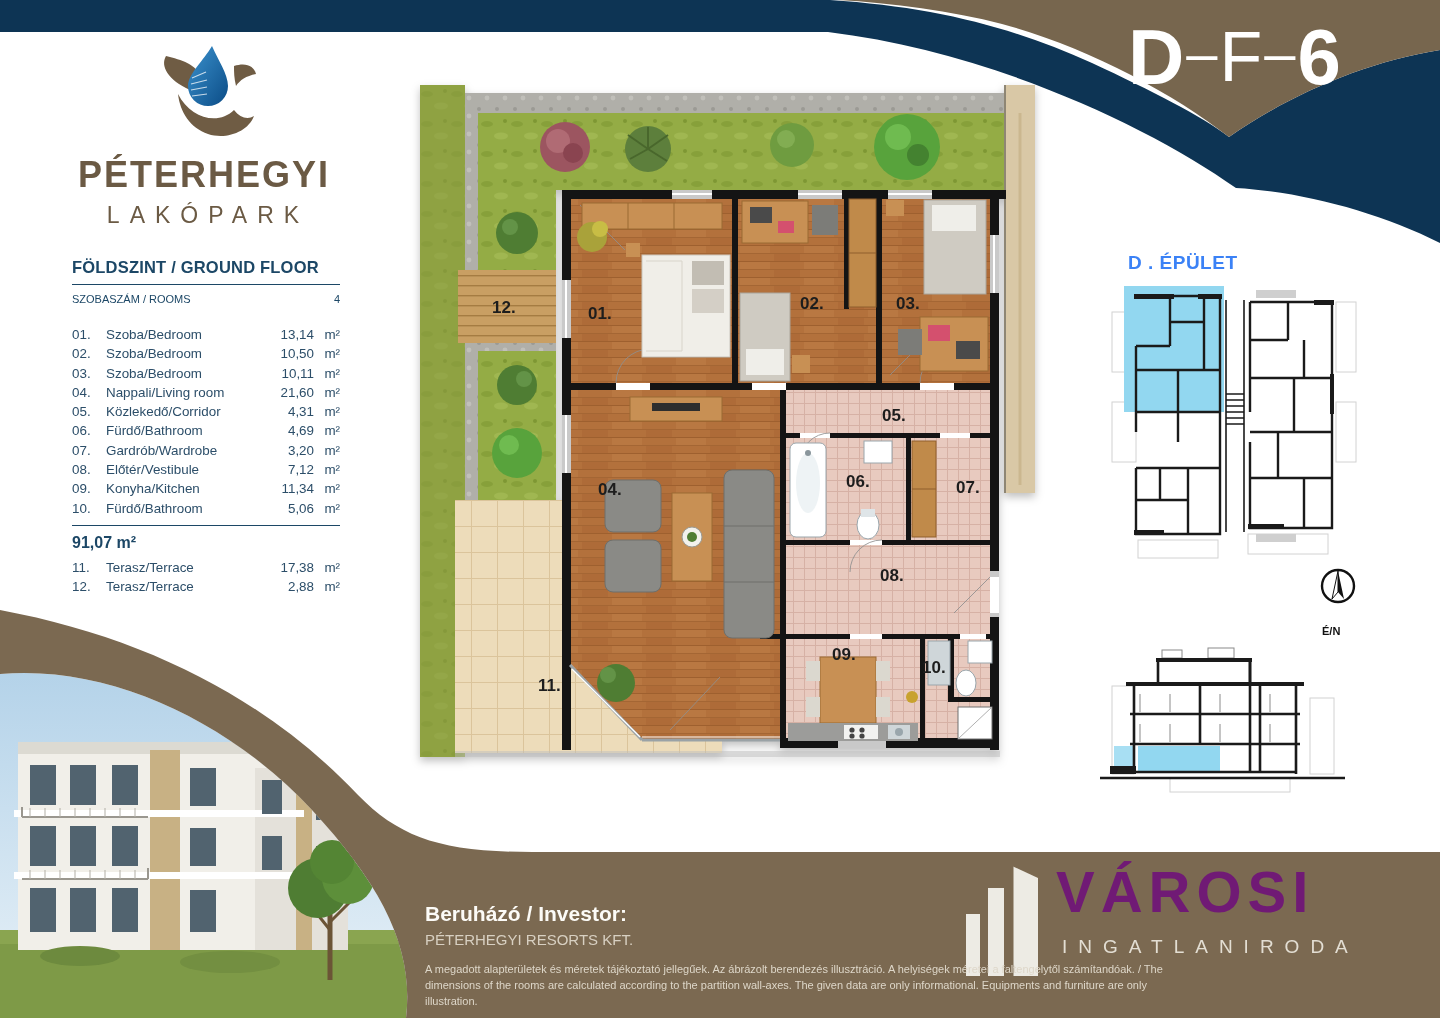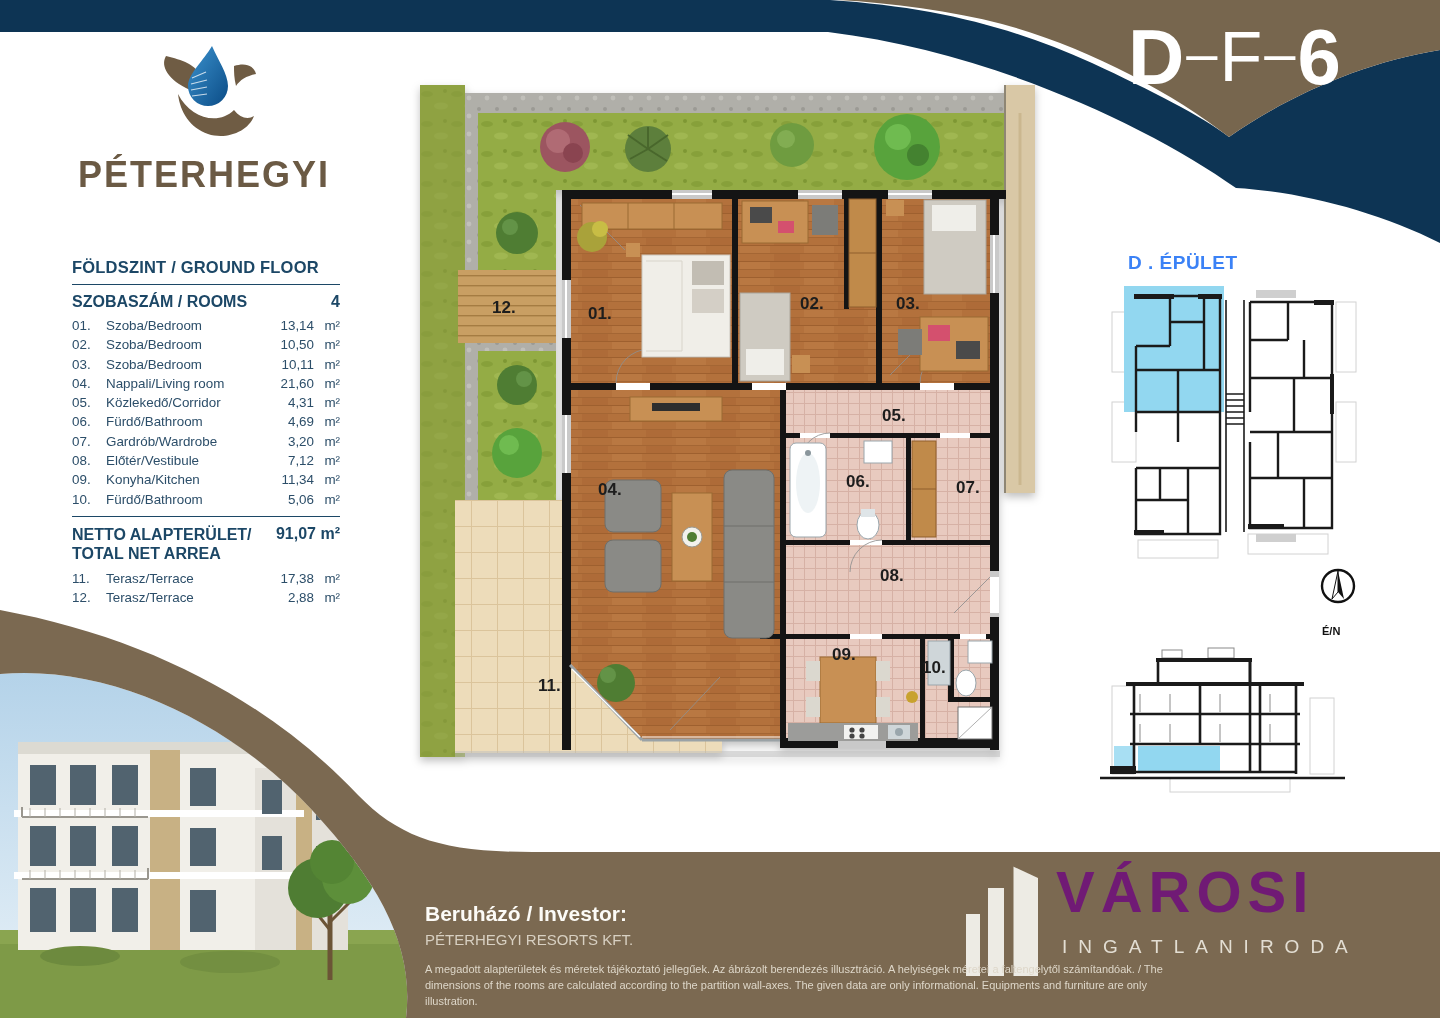--- a/index.html
+++ b/index.html
@@ -10,21 +10,21 @@
 
   
   .logo{left:60px;top:44px;width:288px;text-align:center;color:#6b5a44;}
   .logo .name{font-size:36px;font-weight:bold;letter-spacing:2px;margin-top:10px;}
   .logo .sub{font-size:23px;letter-spacing:10px;margin-top:6px;margin-left:8px;}
 
   
   .rtable{left:72px;top:258px;width:268px;color:#1c4766;}
   .rtable .sect{font-size:16.5px;font-weight:bold;letter-spacing:.2px;}
   .rtable hr{border:none;border-top:1.6px solid #1c4766;margin:7px 0 8px 0;}
-  .hdr{display:flex;font-size:16px;font-weight:bold;margin-bottom:5px;}
+  .hdr{display:flex;font-size:11px;font-weight:normal;margin-bottom:20px;}
   .hdr .lbl{flex:1;} .hdr .cnt{width:30px;text-align:right;}
   .trow{display:flex;font-size:13.4px;line-height:19.3px;color:#2c4e69;}
   .trow .no{width:34px;} .trow .nm{flex:1;}
   .trow .ar{width:46px;text-align:right;} .trow .un{width:26px;text-align:right;}
   .totrow{display:flex;margin:6px 0 4px 0;}
   .totrow .tlbl{flex:1;font-size:16px;font-weight:bold;line-height:19px;}
   .totrow .tval{font-size:16px;font-weight:bold;white-space:nowrap;}
 
   
   .unitcode{left:1128px;top:18px;width:260px;color:#ffffff;display:flex;align-items:center;}
@@ -160,20 +160,21 @@
 
       <path fill="url(#dropg)" d="M8,-46 C14,-32 24,-18 24,-6 A20,20 0 1 1 -16,-6 C-16,-18 -0,-32 8,-46 Z"></path>
       <g stroke="#ffffff" stroke-width="1.1" opacity=".75">
         <line x1="-12" y1="-14" x2="2" y2="-20"></line>
           <line x1="-13" y1="-8" x2="3" y2="-12"></line>
         <line x1="-13" y1="-2" x2="3" y2="-5"></line>
           <line x1="-12" y1="4" x2="3" y2="2"></line>
       </g>
     </svg>
     <div class="name">PÉTERHEGYI</div>
+    <div class="sub">LAKÓPARK</div>
   </div>
 
   <div class="abs rtable z2">
     <div class="sect">FÖLDSZINT / GROUND FLOOR</div>
     <hr>
     <div class="hdr">
       <span class="lbl">SZOBASZÁM / ROOMS</span>
       <span class="cnt">4</span>
     </div>
     <div>
@@ -233,24 +234,20 @@
         </div>
         <div class="trow">
           <span class="no">10.</span>
           <span class="nm">Fürdő/Bathroom</span>
           <span class="ar">5,06</span>
           <span class="un">m²</span>
         </div>
       </div>
     <hr>
     <div class="totrow">
-      <span class="tlbl">
-        <span>NETTO ALAPTERÜLET/</span><br>
-        <span>TOTAL NET ARREA</span>
-      </span>
       <span class="tval">91,07 m²</span>
     </div>
     <div style="margin-top:6px;">
         <div class="trow">
           <span class="no">11.</span>
           <span class="nm">Terasz/Terrace</span>
           <span class="ar">17,38</span>
           <span class="un">m²</span>
         </div>
         <div class="trow">

